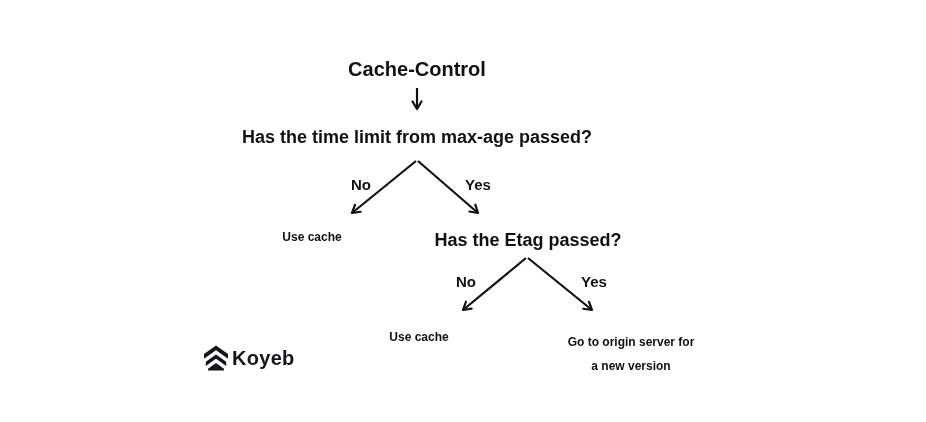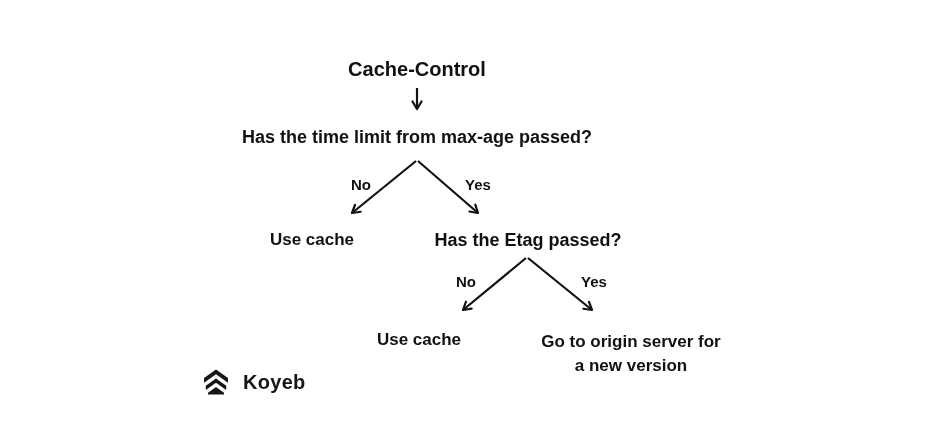--- a/index.html
+++ b/index.html
@@ -19,36 +19,35 @@
   .node {
     position: absolute;
     transform: translateX(-50%);
     font-weight: 700;
     white-space: nowrap;
     text-align: center;
     color: #111111;
   }
   .title    { font-size: 20px; }
   .question { font-size: 18px; }
-  .answer   { font-size: 17px; }
+  .answer   { font-size: 12px; }
   .edge-label { font-size: 15px; text-align: center; }
   .multiline { line-height: 24px; }
   .arrows {
     position: absolute;
     left: 0;
     top: 0;
   }
   .logo {
     position: absolute;
     left: 202px;
     top: 344px;
     display: flex;
     align-items: center;
-    gap: 13px;
-    margin-top: 24px;
+    gap: 2px;
   }
   .logo-icon { display: block; }
   .logo-text {
     font-size: 20px;
     font-weight: 700;
     letter-spacing: 0.3px;
     color: #15151a;
   }
 </style>
 </head>

